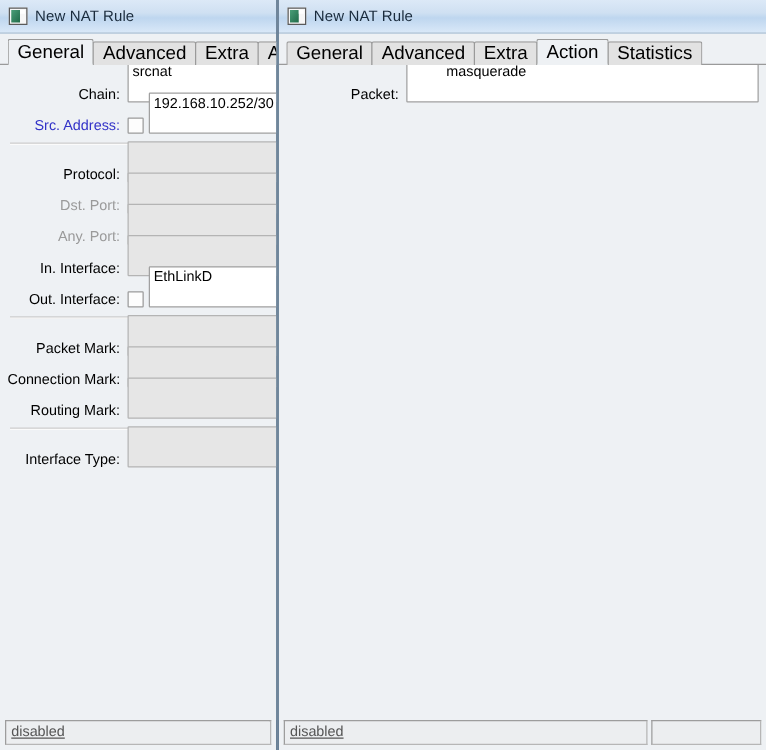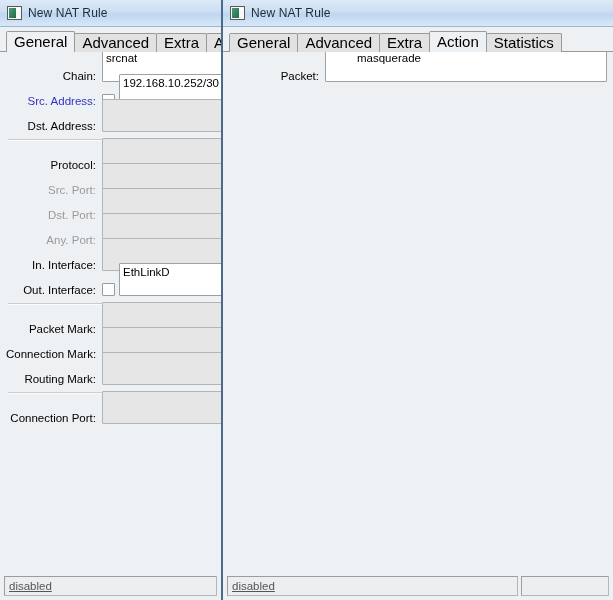--- a/index.html
+++ b/index.html
@@ -275,31 +275,23 @@
         <div class="body-area">
           <div class="field-row">
             <div class="field-label">Chain:</div>
             <div class="input">srcnat</div>
           </div>
           <div class="field-row">
             <div class="field-label blue">Src. Address:</div>
             <div class="chk"></div>
             <div class="input">192.168.10.252/30</div>
           </div>
-          <div class="field-row">
-            <div class="field-label">Dst. Address:</div>
-            <div class="input disabled"></div>
-          </div>
           <div class="separator"></div>
           <div class="field-row">
             <div class="field-label">Protocol:</div>
-            <div class="input disabled"></div>
-          </div>
-          <div class="field-row">
-            <div class="field-label dim">Src. Port:</div>
             <div class="input disabled"></div>
           </div>
           <div class="field-row">
             <div class="field-label dim">Dst. Port:</div>
             <div class="input disabled"></div>
           </div>
           <div class="field-row">
             <div class="field-label dim">Any. Port:</div>
             <div class="input disabled"></div>
           </div>
@@ -320,21 +312,21 @@
           <div class="field-row">
             <div class="field-label">Connection Mark:</div>
             <div class="input disabled"></div>
           </div>
           <div class="field-row">
             <div class="field-label">Routing Mark:</div>
             <div class="input disabled"></div>
           </div>
           <div class="separator"></div>
           <div class="field-row">
-            <div class="field-label">Connection Port:</div>
+            <div class="field-label">Interface Type:</div>
             <div class="input disabled"></div>
           </div>
         </div>
         <div class="statusbar">
           <div class="status-cell main">disabled</div>
         </div>
       </div>
     </div>
     <div class="window win-right">
       <div class="win-inner">

